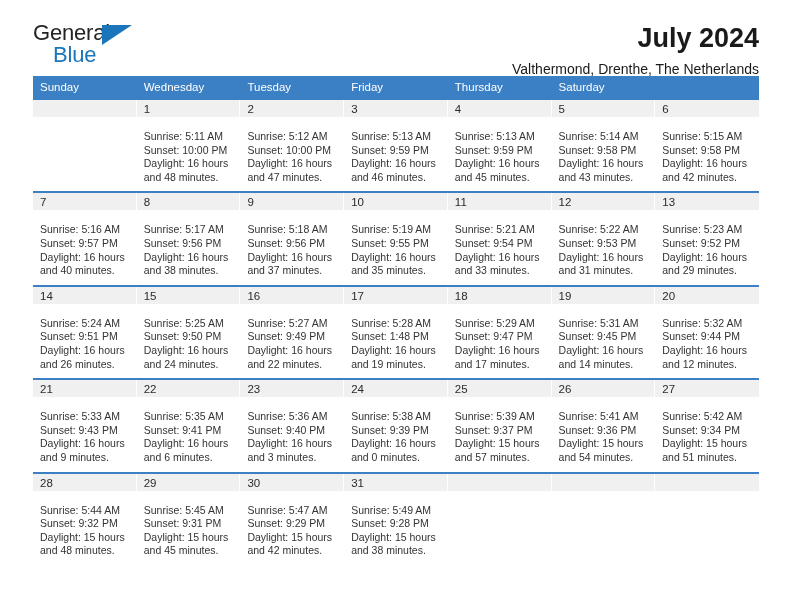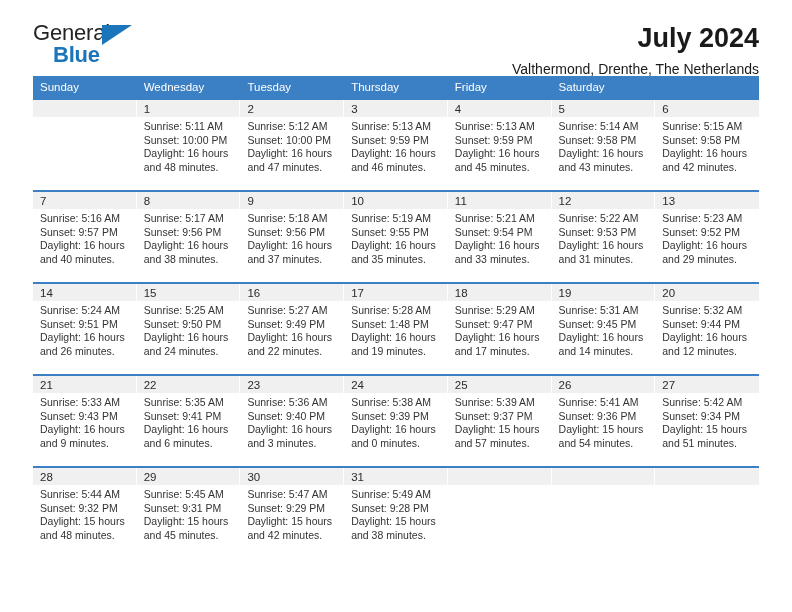--- a/index.html
+++ b/index.html
@@ -57,21 +57,20 @@
     border-bottom: 20px solid transparent;
   }
   .logo-blue {
     position: absolute;
     left: 20px;
     top: 22px;
     font-size: 22px;
     letter-spacing: -0.2px;
     color: #1b75bb;
     font-family: "Liberation Sans", sans-serif;
-    font-weight: bold;
   }
   .titles {
     text-align: right;
     padding-top: 2px;
   }
   .cal-title {
     font-size: 27px;
     color: #1a1a1a;
     line-height: 1.05;
     font-weight: bold;
@@ -124,21 +123,21 @@
     color: #2b2b2b;
     padding: 3px 0 3px 7px;
     height: 17px;
     line-height: 12px;
     box-sizing: border-box;
   }
   .day.empty .day-num {
     background: #f0f0f0;
   }
   .day-info {
-    padding: 3px 6px 0 7px;
+    padding: 13px 6px 0 7px;
     font-size: 10.5px;
     line-height: 13.6px;
     color: #333333;
   }
   .day-info div {
     white-space: nowrap;
   }
 </style>
 </head>
 <body>
@@ -155,22 +154,22 @@
       <div class="cal-title">July 2024</div>
       <div class="cal-subtitle">Valthermond, Drenthe, The Netherlands</div>
     </div>
   </div>
 
   <div class="calendar">
     <div class="weekdays">
         <div class="weekday">Sunday</div>
         <div class="weekday">Wednesday</div>
         <div class="weekday">Tuesday</div>
+        <div class="weekday">Friday</div>
         <div class="weekday">Thursday</div>
-        <div class="weekday">Friday</div>
         <div class="weekday">Saturday</div>
       </div>
     <div class="weeks">
         <div class="week">
           <div class="day empty">
             <div class="day-num"></div>
             <div class="day-info"></div>
           </div>
           <div class="day">
             <div class="day-num">1</div>

